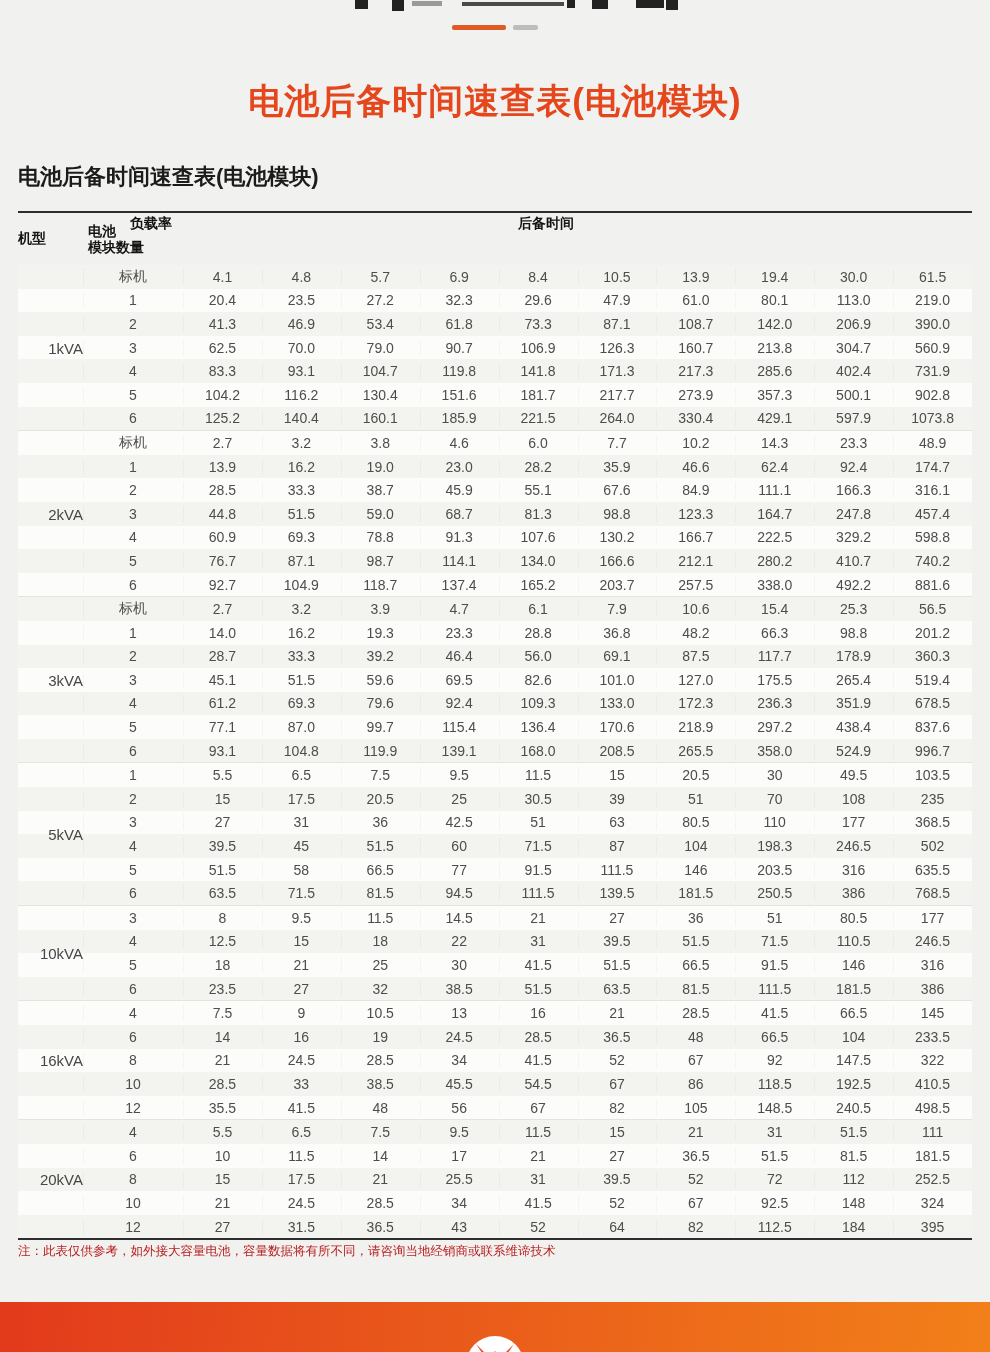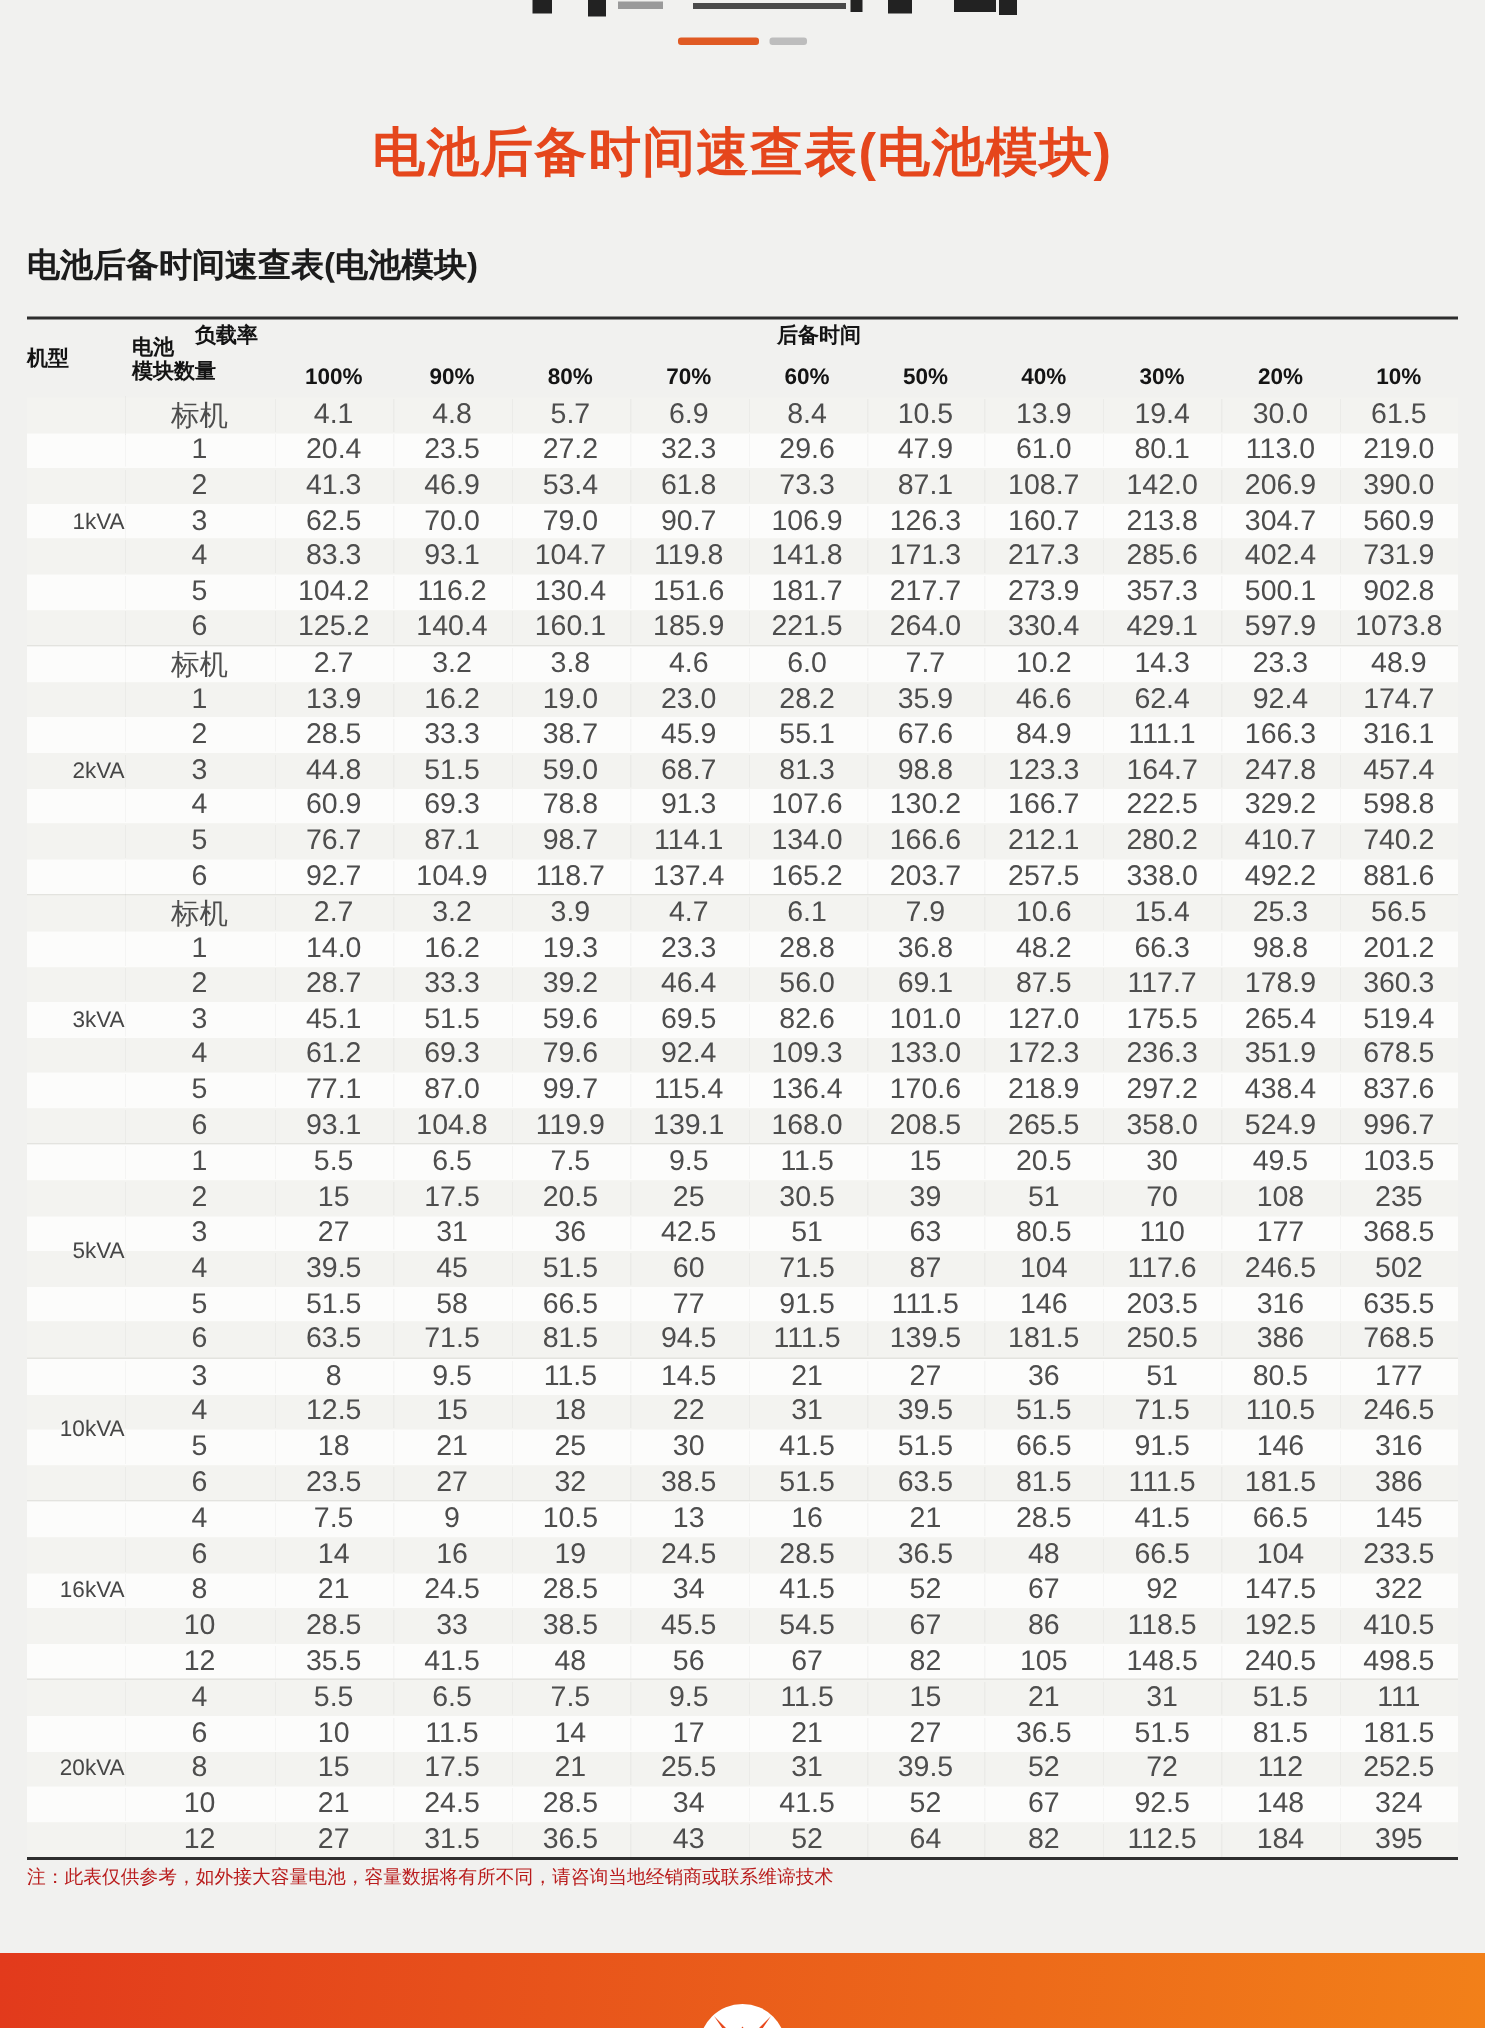--- a/index.html
+++ b/index.html
@@ -46,21 +46,21 @@
   .pct-row{
     position:absolute;left:165px;right:0;top:27px;height:22px;
     display:grid;grid-template-columns:repeat(10,1fr);
     align-items:center;text-align:center;font-weight:700;font-size:15px;color:#141414;
   }
   .group{position:relative;}
   .group-sep{border-top:1px solid #e3e3df;}
   .trow{
     display:grid;grid-template-columns:65px 100px repeat(10,1fr);
     height:23.6px;align-items:center;text-align:center;
-    font-size:19px;color:#4d4d4d;
+    font-size:14px;color:#4d4d4d;
   }
   .band-a{background:#f3f3f0;}
   .band-b{background:#fcfcfb;}
   .cell{overflow:hidden;white-space:nowrap;}
   .val,.modcell{box-shadow:inset 1px 0 0 rgba(0,0,0,0.03);}
   .model{
     position:absolute;left:0;top:50%;width:65px;transform:translateY(-50%);
     text-align:right;font-size:15px;color:#464646;z-index:2;
   }
   
@@ -92,32 +92,20 @@
 
 <div class="table-wrap">
   <div class="thead">
     <div class="machine">机型</div>
     <div class="loadrate">负载率</div>
     <div class="modules">
       <div>电池</div>
       <div>模块数量</div>
     </div>
     <div class="backup">后备时间</div>
-    <div class="pct-row">
-        <div>100%</div>
-        <div>90%</div>
-        <div>80%</div>
-        <div>70%</div>
-        <div>60%</div>
-        <div>50%</div>
-        <div>40%</div>
-        <div>30%</div>
-        <div>20%</div>
-        <div>10%</div>
-      </div>
   </div>
   <div>
       <div class="group">
         <div class="model">1kVA</div>
         <div class="trow band-a">
           <div class="cell"></div>
           <div class="cell modcell">标机</div>
           <div class="cell val">4.1</div>
           <div class="cell val">4.8</div>
           <div class="cell val">5.7</div>
@@ -463,21 +451,21 @@
         <div class="trow band-a">
           <div class="cell"></div>
           <div class="cell modcell">4</div>
           <div class="cell val">39.5</div>
           <div class="cell val">45</div>
           <div class="cell val">51.5</div>
           <div class="cell val">60</div>
           <div class="cell val">71.5</div>
           <div class="cell val">87</div>
           <div class="cell val">104</div>
-          <div class="cell val">117.6</div>
+          <div class="cell val">198.3</div>
           <div class="cell val">246.5</div>
           <div class="cell val">502</div>
         </div>
         <div class="trow band-b">
           <div class="cell"></div>
           <div class="cell modcell">5</div>
           <div class="cell val">51.5</div>
           <div class="cell val">58</div>
           <div class="cell val">66.5</div>
           <div class="cell val">77</div>

